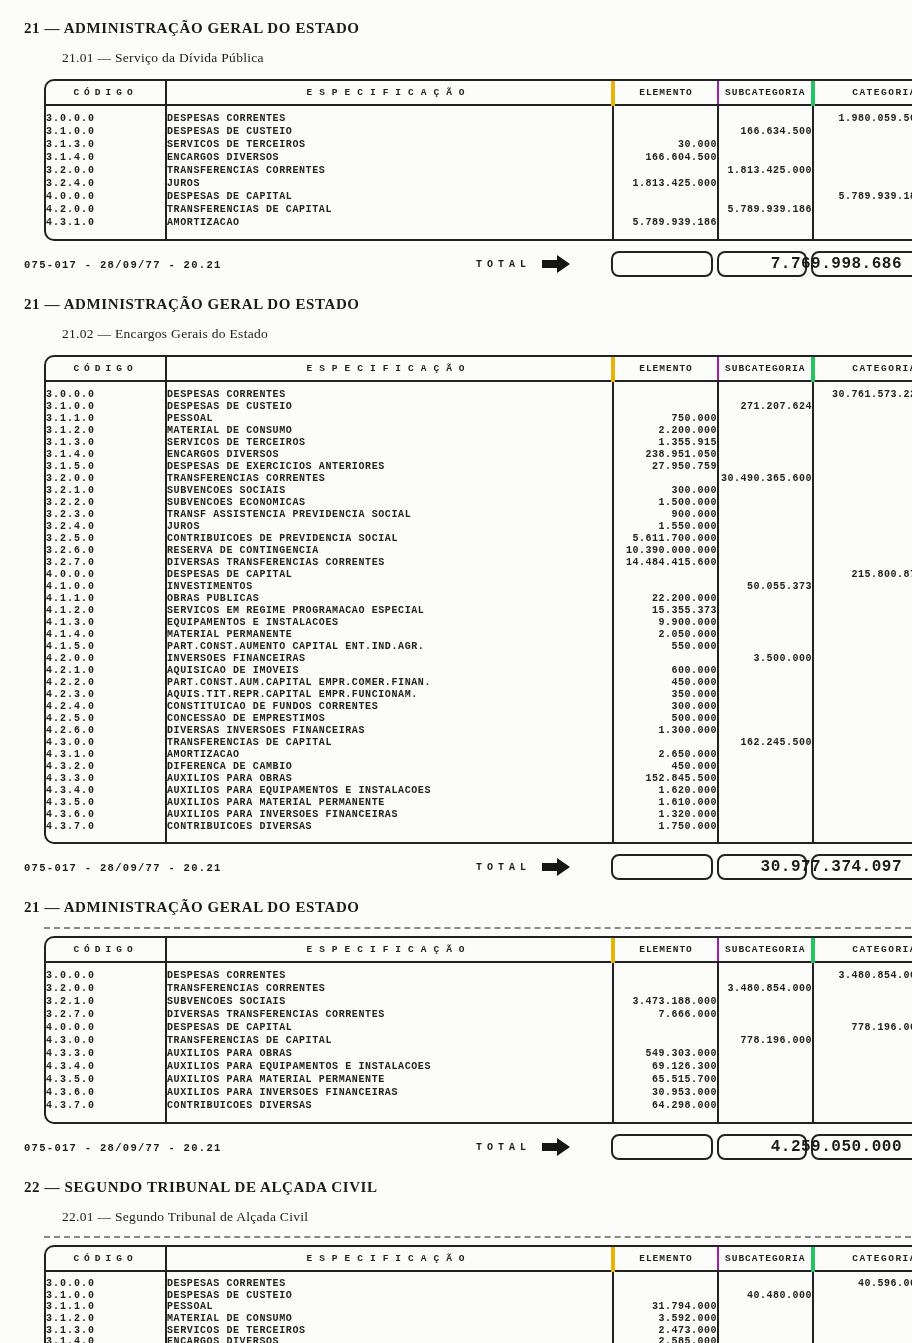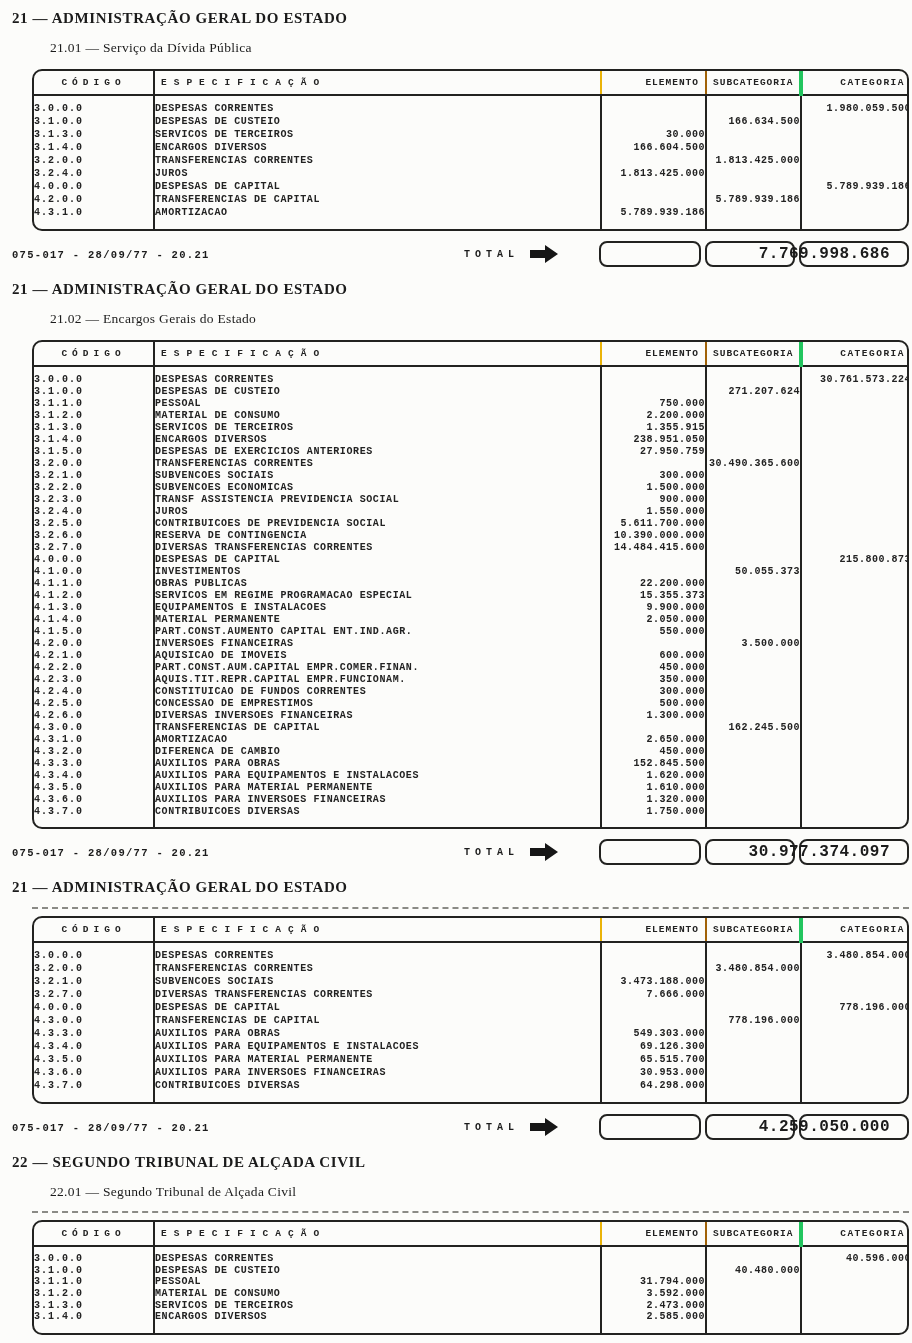--- a/index.html
+++ b/index.html
@@ -11,21 +11,21 @@
     position: relative;
     width: 912px;
     min-height: 1343px;
     background: #fcfcfa;
     color: #1b1b1b;
     box-sizing: border-box;
     padding-top: 4px;
     font-family: "Liberation Mono", "DejaVu Sans Mono", monospace;
     overflow: hidden;
   }
-  .sec { margin: 4px; }
+  .sec { margin: 16px; }
   .sec-title {
     font-family: "Liberation Serif", "DejaVu Serif", serif;
     font-size: 15px;
     font-weight: 700;
     letter-spacing: 0.6px;
     margin: 6px 0 0 8px;
   }
   .sec-subtitle {
     font-family: "Liberation Serif", "DejaVu Serif", serif;
     font-size: 13.5px;
@@ -64,22 +64,22 @@
   table.budget th {
     height: 23px;
     font-size: 9.5px;
     font-weight: 700;
     border-bottom: 2.5px solid #222220;
     padding: 0 6px;
     white-space: nowrap;
     overflow: hidden;
   }
   th.th-code { text-align: center; letter-spacing: 5px; border-right: 2px solid #222220; }
-  th.th-spec { text-align: left; letter-spacing: 7px; border-right: 2px solid #eab308; }
-  th.th-elem { text-align: right; letter-spacing: 1px; border-right: 2px solid #a16207; }
+  th.th-spec { text-align: center; letter-spacing: 7px; border-right: 4px solid #eab308; }
+  th.th-elem { letter-spacing: 1px; border-right: 2px solid #a21caf; }
   th.th-subc { text-align: center; letter-spacing: 1px; border-right: 4px solid #22c55e; }
   th.th-cat  { text-align: right; letter-spacing: 1.5px; }
   table.budget td {
     padding: 0;
     white-space: nowrap;
     overflow: hidden;
     vertical-align: middle;
   }
   td.cell-code { padding-left: 6px; letter-spacing: 1px; border-right: 2px solid #222220; }
   td.cell-spec { padding-left: 14px; letter-spacing: 0.6px; border-right: 2px solid #222220; }

